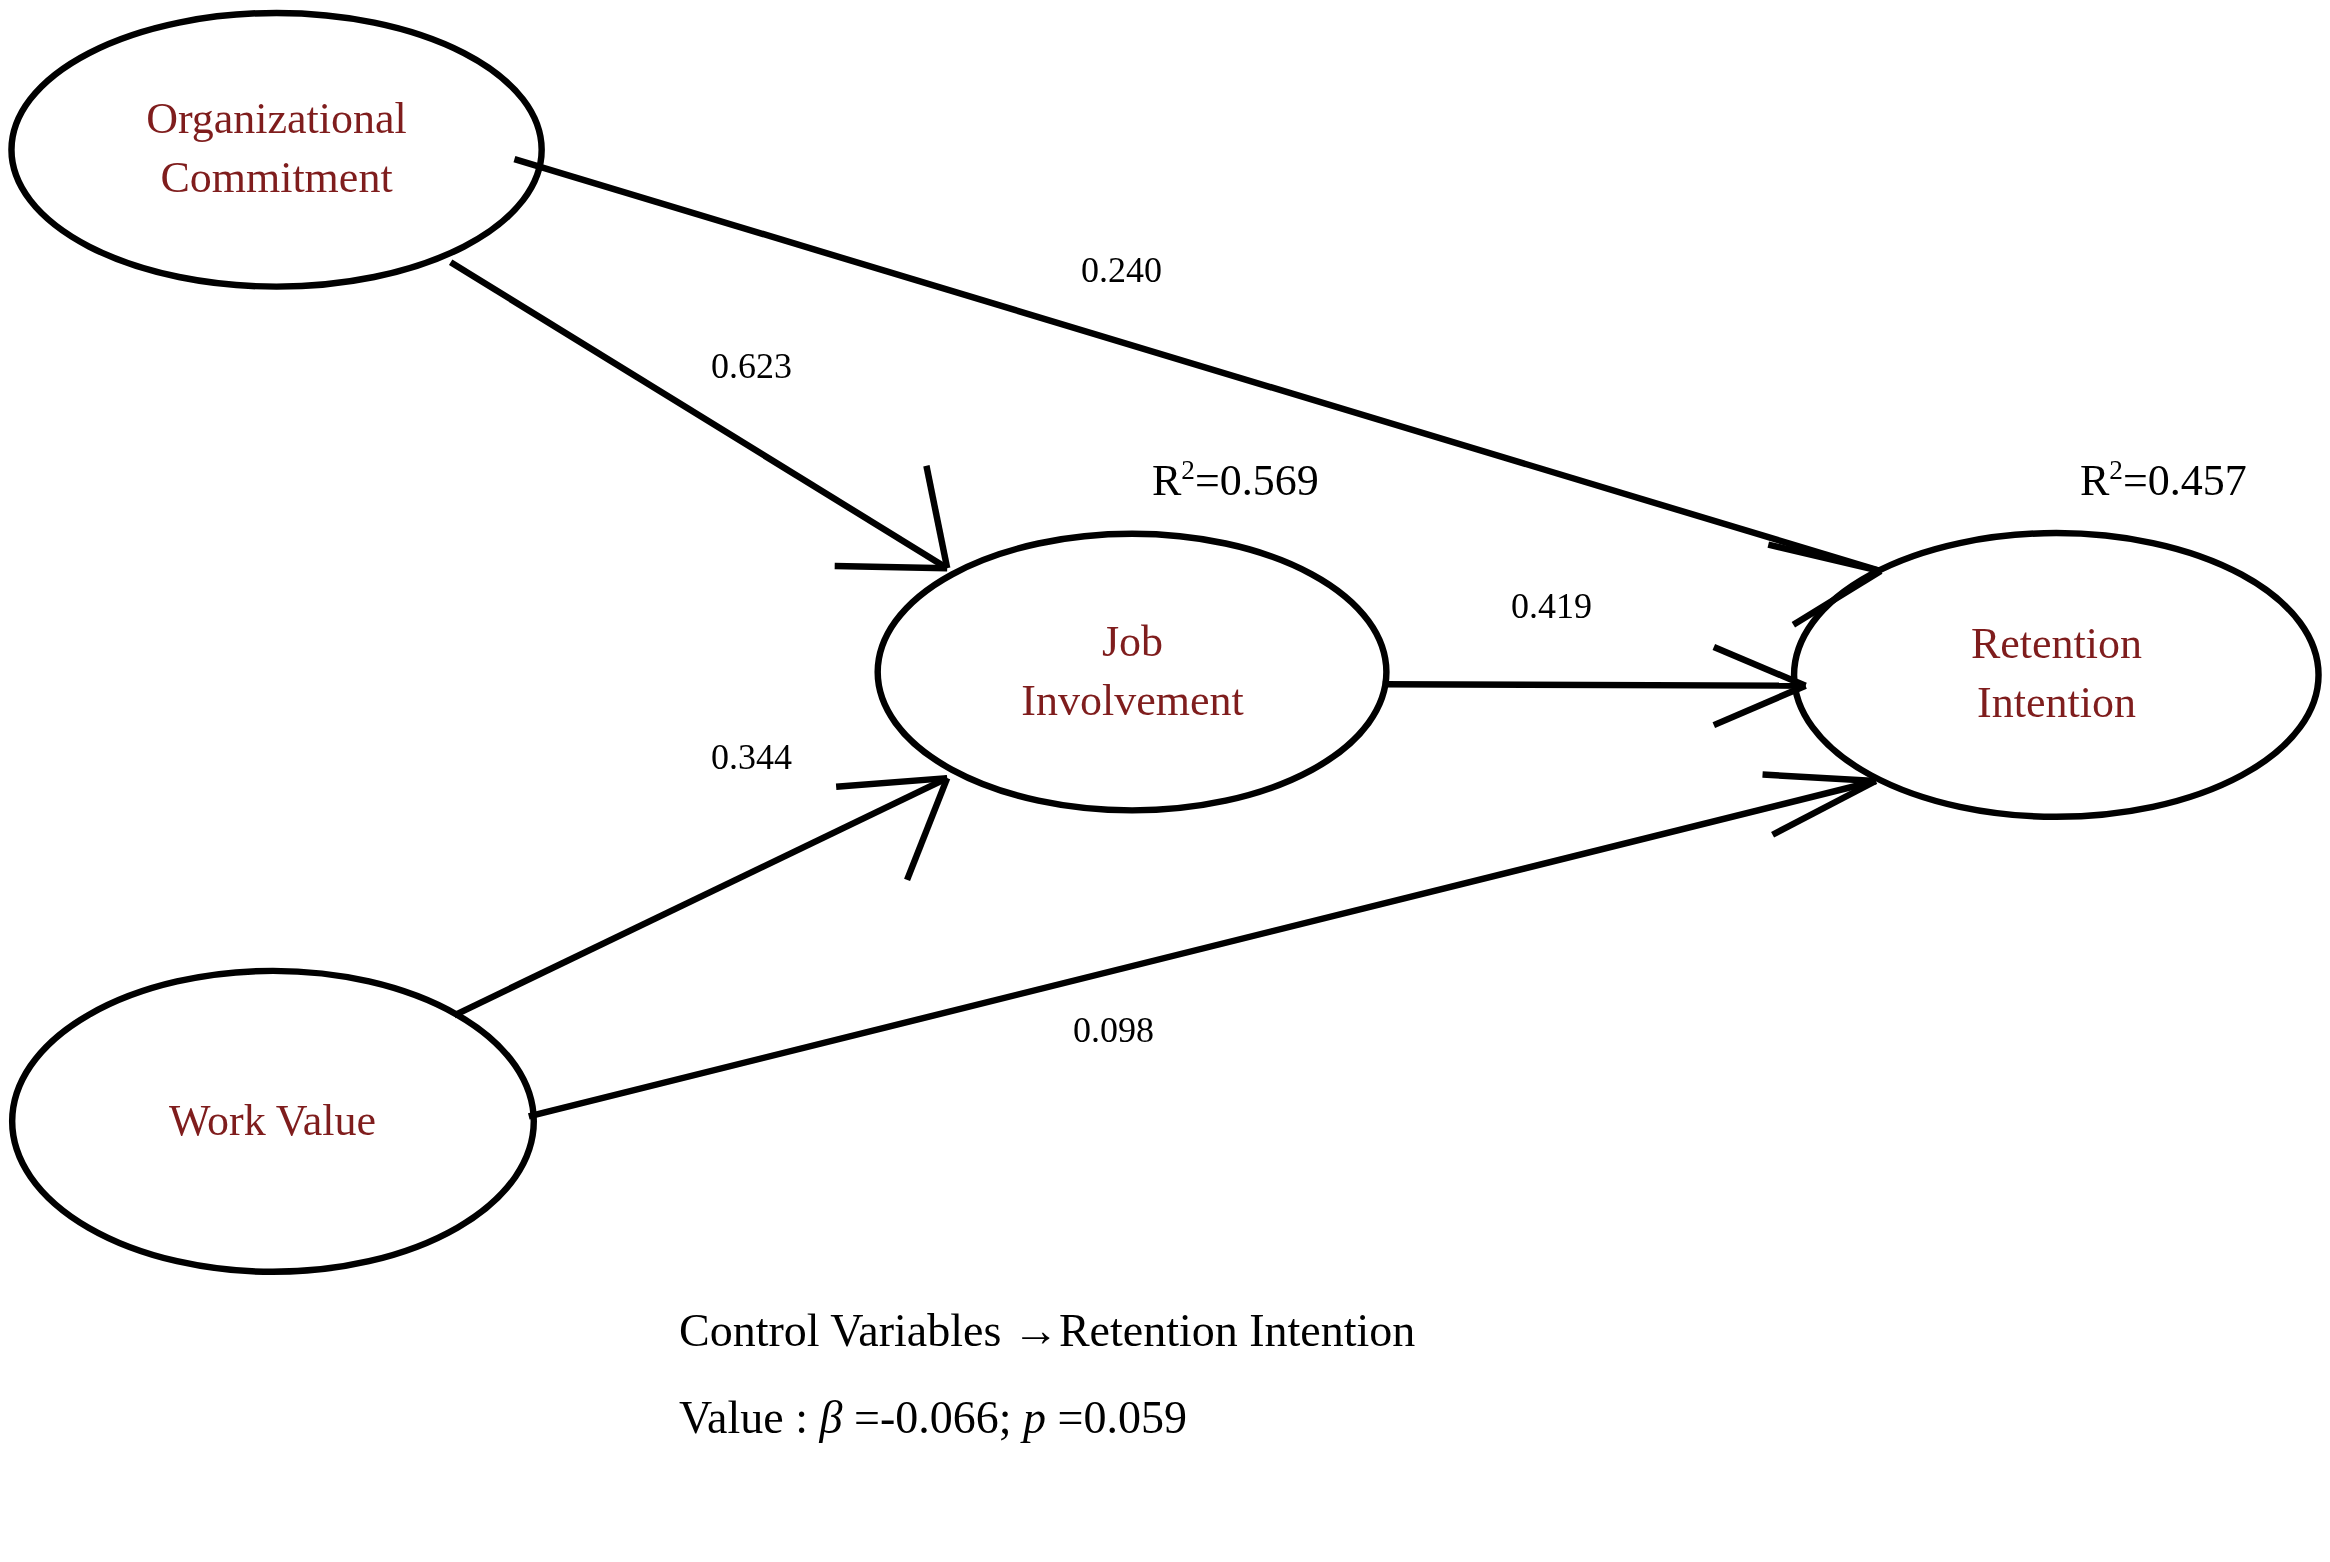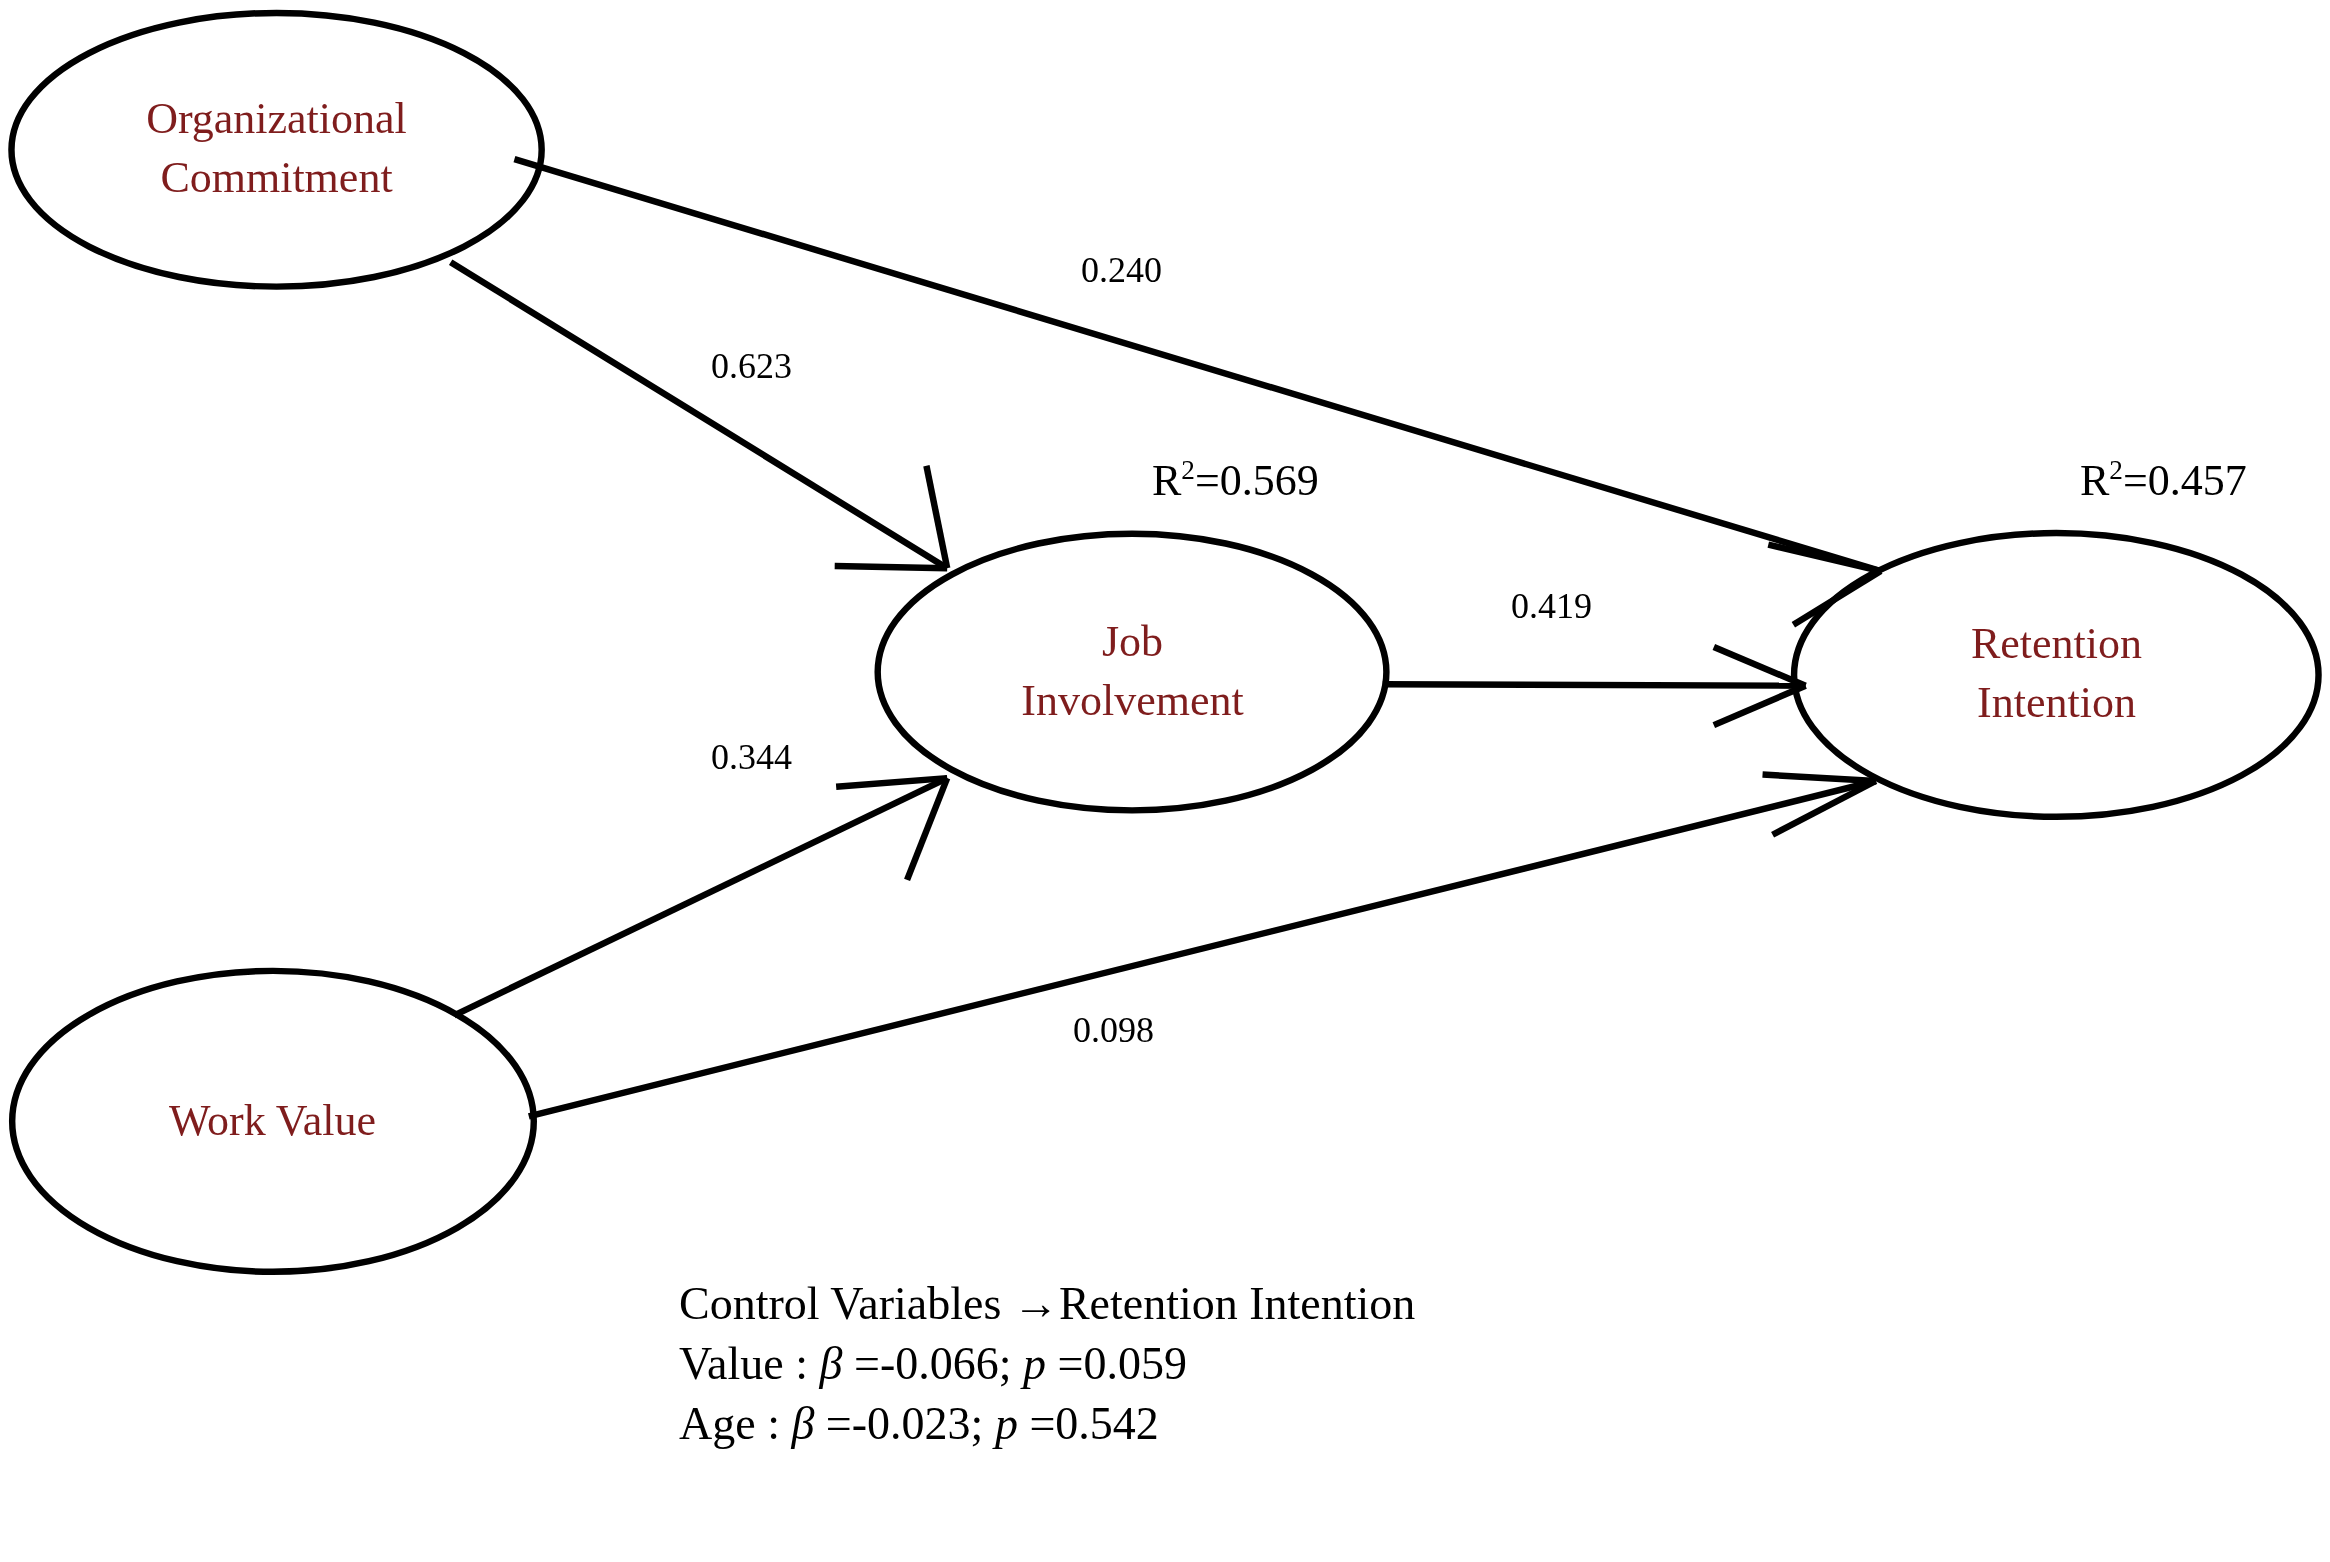--- a/index.html
+++ b/index.html
@@ -60,20 +60,21 @@
     left: 679px;
     top: 1274px;
     font-family: "Liberation Serif", "DejaVu Serif", serif;
     font-size: 46px;
     line-height: 1.30;
     color: #000000;
     white-space: nowrap;
   }
   #control-block .cv-line {
     display: block;
+    margin-top: 27px;
   }
   .greek-beta {
     font-style: italic;
     font-family: "Liberation Serif", "DejaVu Serif", serif;
   }
   .ital-p {
     font-style: italic;
   }
 </style>
 </head>
@@ -148,20 +149,17 @@
 
   <div class="path-label" style="left:1073px; top:1012px;">0.098</div>
 
   <div id="control-block">
     <span class="cv-line">Control Variables →Retention Intention</span>
 
     <span class="cv-line">
       <span>Value : </span><span class="greek-beta">β</span><span> =-0.066; </span><span class="ital-p">p</span><span> =0.059</span>
     </span>
 
-    <span class="cv-line">
-      <span>Age : </span><span class="greek-beta">β</span><span> =-0.023; </span><span class="ital-p">p</span><span> =0.542</span>
-    </span>
 
   </div>
 
 </div>
 
 
 </body></html>

